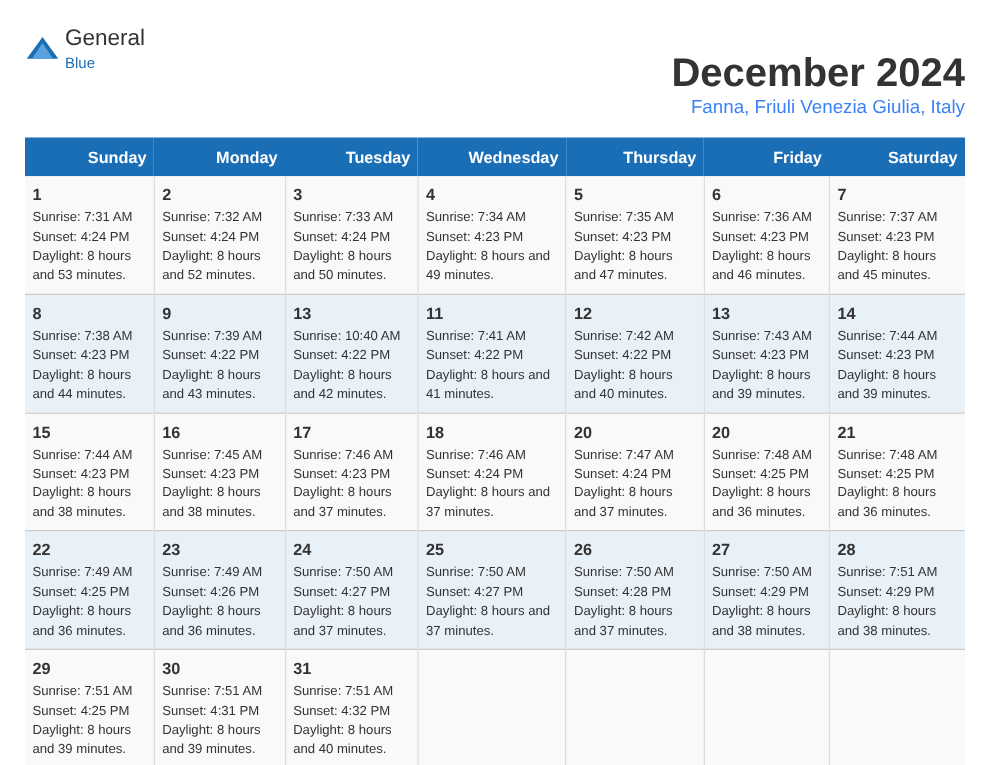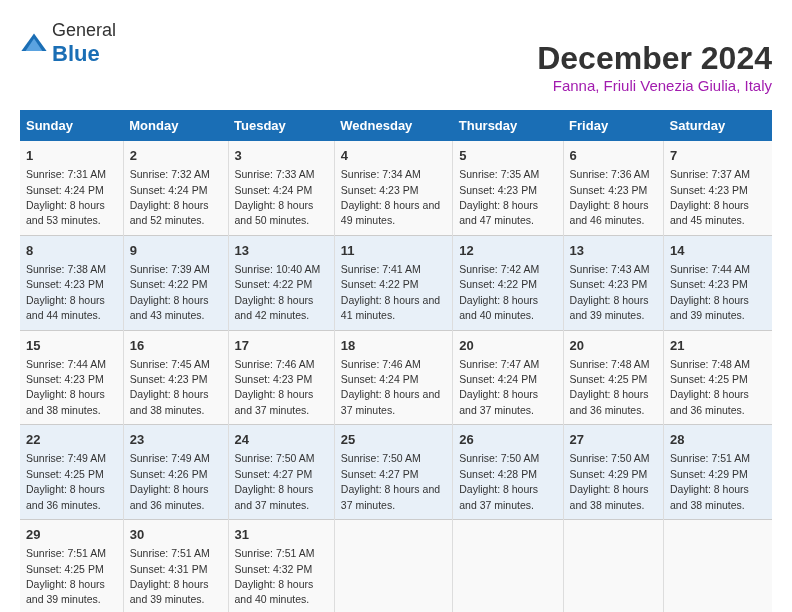--- a/index.html
+++ b/index.html
@@ -20,51 +20,51 @@
       display: flex;
       align-items: center;
       gap: 4px;
     }
     .logo-text-general {
       font-size: 18px;
       font-weight: normal;
       color: #333;
     }
     .logo-text-blue {
-      font-size: 22px;
-      font-weight: bold;
+      font-size: 12px;
+      font-weight: normal;
       color: #1a6eb5;
     }
     .logo-icon {
       width: 28px;
       height: 28px;
     }
     .title-area {
       text-align: right;
     }
     .main-title {
       font-size: 32px;
       font-weight: bold;
       color: #333;
       margin-top: 20px;
     }
     .subtitle {
       font-size: 15px;
-      color: #a21caf;
+      color: #3b82f6;
     }
     table {
       width: 100%;
       border-collapse: collapse;
       font-size: 11px;
     }
     thead tr th {
       background-color: #1a6eb5;
       color: #fff;
       padding: 8px 6px;
-      text-align: left;
+      text-align: right;
       font-size: 13px;
       font-weight: bold;
     }
     tbody tr {
       border-bottom: 1px solid #ccc;
     }
     tbody tr:nth-child(odd) {
       background-color: #f9f9f9;
     }
     tbody tr:nth-child(even) {

